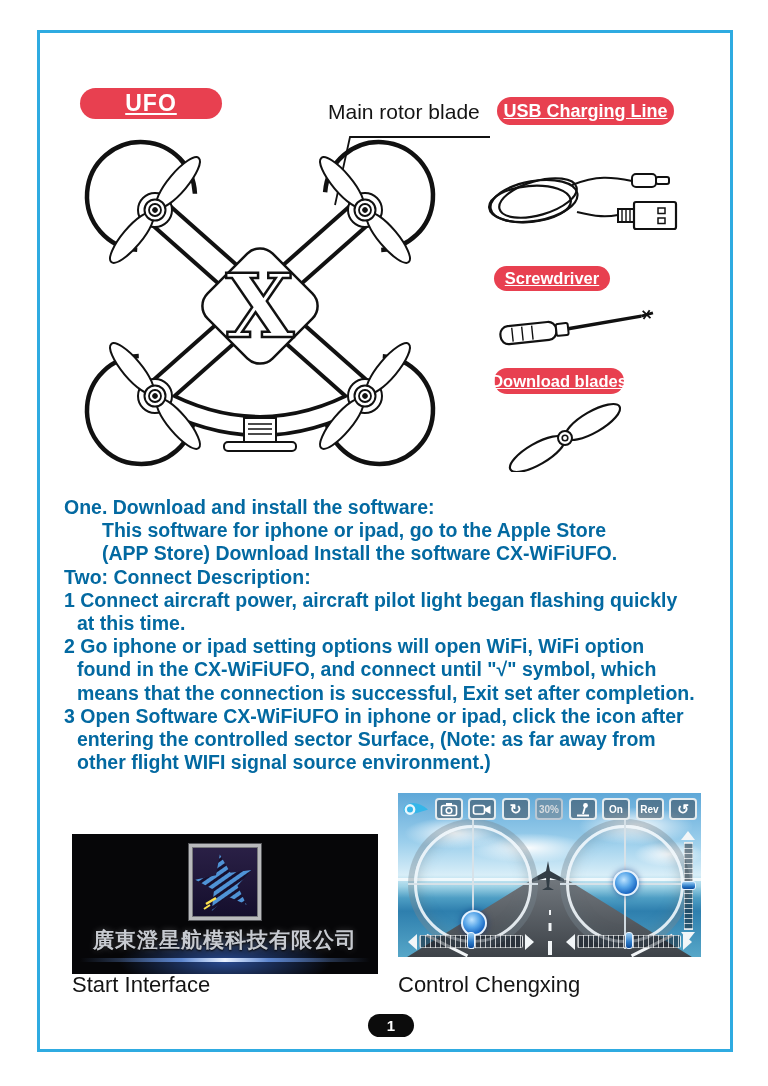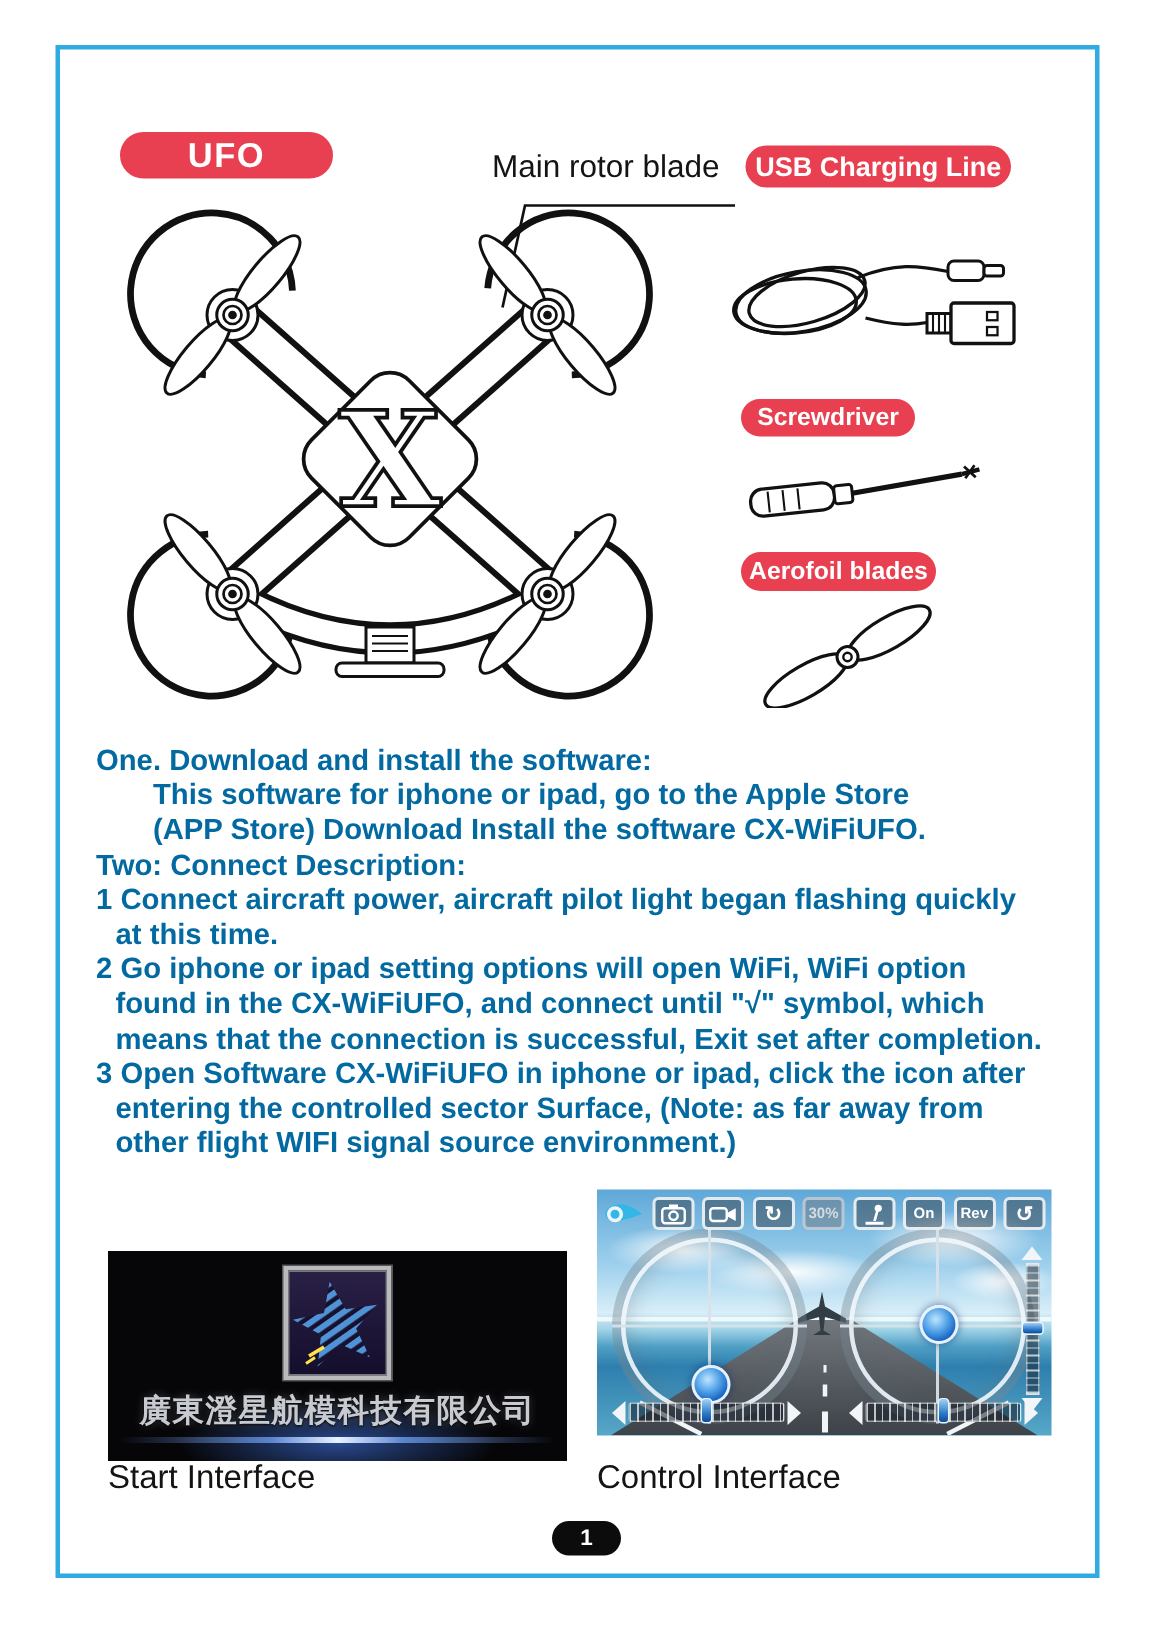--- a/index.html
+++ b/index.html
@@ -2,21 +2,21 @@
 <html><head>
 <meta charset="utf-8">
 <style>
   html,body{margin:0;padding:0;}
   body{width:768px;height:1086px;background:#ffffff;position:relative;
        font-family:"Liberation Sans", sans-serif;color:#161616;overflow:hidden;}
   .abs{position:absolute;}
   
   #frame{left:37px;top:30px;width:696px;height:1022px;border:3px solid #2fabe1;box-sizing:border-box;}
   
-  .badge{background:#e84050;color:#fff;border-radius:999px;display:flex;align-items:center;justify-content:center;font-weight:bold;white-space:nowrap;}
+  .badge{background:#e84050;color:#fff;border-radius:999px;display:flex;align-items:center;justify-content:center;font-weight:bold;white-space:nowrap;text-decoration:underline;}
   #ufo-badge{left:80px;top:88px;width:142px;height:31px;font-size:23px;letter-spacing:1px;}
   #usb-badge{left:497px;top:97px;width:177px;height:28px;font-size:18px;}
   #screwdriver-badge{left:494px;top:266px;width:116px;height:25px;font-size:16.5px;}
   #aerofoil-badge{left:494px;top:368px;width:130px;height:26px;font-size:16.5px;}
   #main-rotor-label{left:328px;top:100px;font-size:21px;color:#141414;}
   
   #instructions{left:64px;top:496px;width:644px;font-size:19.5px;line-height:23.2px;color:#0369a1;font-weight:bold;}
   .ln{white-space:nowrap;}
   .ln.i1{padding-left:13px;}
   .ln.i2{padding-left:38px;}
@@ -83,21 +83,21 @@
 </style>
 </head>
 <body>
 
 <div id="frame" class="abs"></div>
 
 <div id="ufo-badge" class="abs badge">UFO</div>
 <div id="main-rotor-label" class="abs">Main rotor blade</div>
 <div id="usb-badge" class="abs badge">USB Charging Line</div>
 <div id="screwdriver-badge" class="abs badge">Screwdriver</div>
-<div id="aerofoil-badge" class="abs badge">Aerofoil blades</div>
+<div id="aerofoil-badge" class="abs badge">Download blades</div>
 
 <svg class="abs" style="left:58px;top:124px;" width="432" height="368" viewBox="0 0 432 368">
   <g fill="none" stroke="#111" stroke-width="1.8">
     <polyline points="432,13 292,13 277,81"></polyline>
   </g>
 
   <g fill="none" stroke="#111" stroke-width="4.5">
     <circle cx="83" cy="72" r="54" stroke-dasharray="248 92" transform="rotate(94 83 72)"></circle>
     <circle cx="321" cy="72" r="54" stroke-dasharray="248 92" transform="rotate(184 321 72)"></circle>
     <circle cx="83" cy="286" r="54" stroke-dasharray="248 92" transform="rotate(4 83 286)"></circle>
@@ -329,14 +329,14 @@
   <div id="vslider">
     <div class="tri-u"></div>
     <div class="v-bar">
       <div class="v-knob"></div>
     </div>
     <div class="tri-d"></div>
   </div>
 </div>
 
 <div id="start-caption" class="abs caption">Start Interface</div>
-<div id="control-caption" class="abs caption">Control Interface</div>
+<div id="control-caption" class="abs caption">Control Chengxing</div>
 <div id="page-num" class="abs">1</div>
 
 </body></html>

